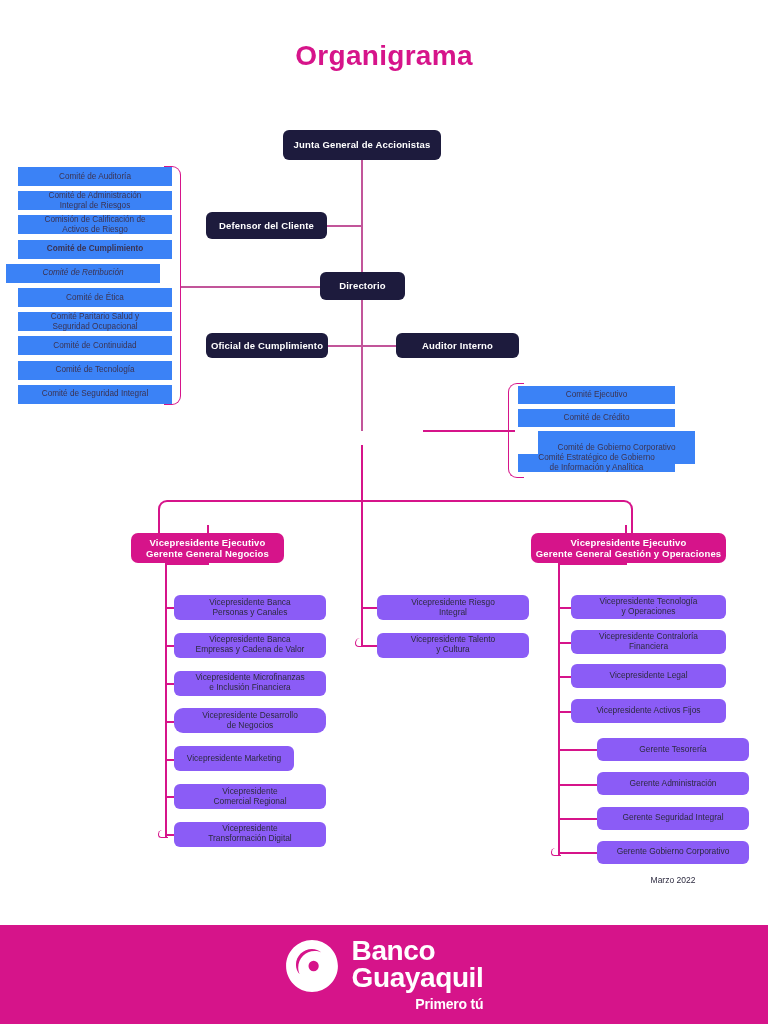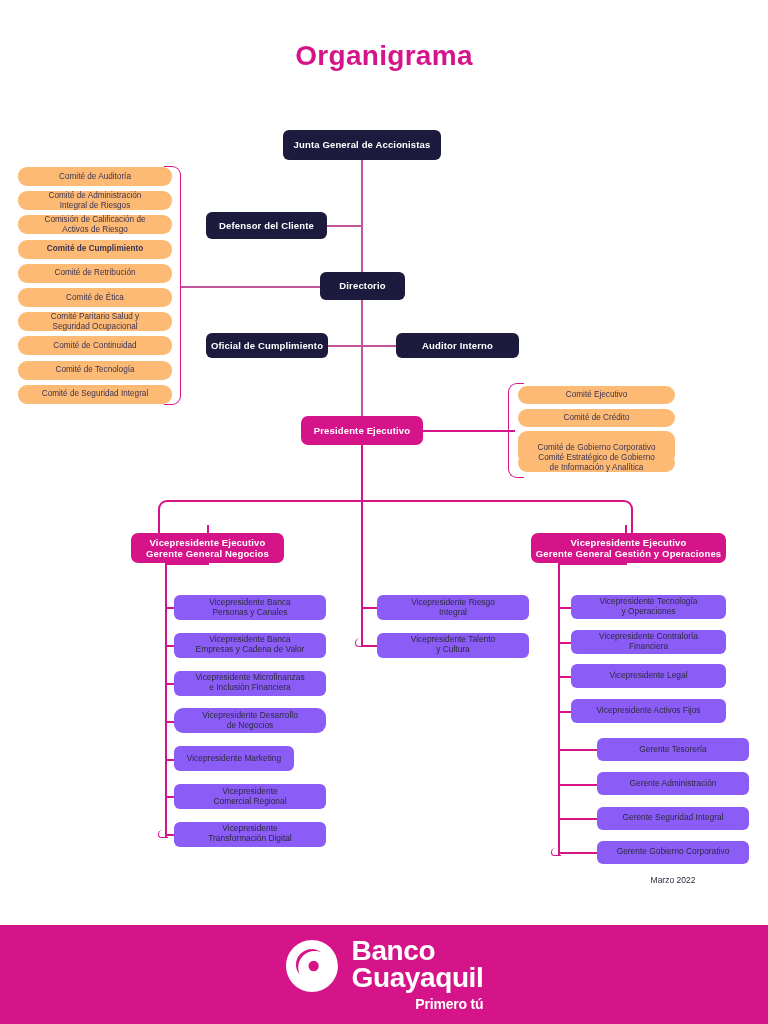--- a/index.html
+++ b/index.html
@@ -36,23 +36,23 @@
     font-size:9.5px;font-weight:bold;
     letter-spacing:0.15px;
   }
   .node.magenta{
     background:#d6148a;color:#ffffff;
     font-size:9.5px;font-weight:bold;
     letter-spacing:0.15px;
     border-radius:7px;
   }
   .node.pink{
-    background:#fdba74;color:#3b3352;
+    background:#3b82f6;color:#3b3352;
     font-size:8.2px;font-weight:normal;
-    border-radius:9px;
+    border-radius:0;
   }
   .node.purple{
     background:#8b5cf6;color:#2c2a3f;
     font-size:8.4px;font-weight:normal;
     border-radius:6px;
   }
 
   
   .ln{position:absolute;background:#d6148a;z-index:1;}
   .ln.v{width:1.6px;}
@@ -172,43 +172,42 @@
   <div class="node dark" style="left:283px;top:130px;width:158px;height:30px;">Junta General de Accionistas</div>
 
   <div class="node dark" style="left:206px;top:212px;width:121px;height:27px;">Defensor del Cliente</div>
 
   <div class="node dark" style="left:320px;top:272px;width:85px;height:28px;">Directorio</div>
 
   <div class="node dark" style="left:206px;top:333px;width:122px;height:25px;">Oficial de Cumplimiento</div>
 
   <div class="node dark" style="left:396px;top:333px;width:123px;height:25px;">Auditor Interno</div>
 
-  <div class="node magenta" style="left:301px;top:416px;width:122px;height:29px;">Presidente Ejecutivo</div>
 
   <div class="node magenta" id="vp-negocios" style="left:131px;top:533px;width:153px;height:30px;">Vicepresidente Ejecutivo<br>Gerente General Negocios</div>
 
   <div class="node magenta" id="vp-gestion" style="left:531px;top:533px;width:195px;height:30px;">Vicepresidente Ejecutivo<br>Gerente General Gestión y Operaciones</div>
 
   <div id="board-committees">
       <div class="node pink" style="left: 18px; width: 154px; height: 19px; top: 167px;">Comité de Auditoría</div>
       <div class="node pink" style="left: 18px; width: 154px; height: 19px; top: 191.2px;">Comité de Administración<br>Integral de Riesgos</div>
       <div class="node pink" style="left: 18px; width: 154px; height: 19px; top: 215.4px;">Comisión de Calificación de<br>Activos de Riesgo</div>
       <div class="node pink" style="left: 18px; width: 154px; height: 19px; top: 239.6px; font-weight: bold;">Comité de Cumplimiento</div>
-      <div class="node pink" style="left: 18px; width: 154px; height: 19px; top: 263.8px;">Comité de Retribución</div>
+      <div class="node pink" style="left: 6px; width: 154px; height: 19px; top: 263.8px; font-style: italic;">Comité de Retribución</div>
       <div class="node pink" style="left: 18px; width: 154px; height: 19px; top: 288px;">Comité de Ética</div>
       <div class="node pink" style="left: 18px; width: 154px; height: 19px; top: 312.2px;">Comité Paritario Salud y<br>Seguridad Ocupacional</div>
       <div class="node pink" style="left: 18px; width: 154px; height: 19px; top: 336.4px;">Comité de Continuidad</div>
       <div class="node pink" style="left: 18px; width: 154px; height: 19px; top: 360.6px;">Comité de Tecnología</div>
       <div class="node pink" style="left: 18px; width: 154px; height: 19px; top: 384.8px;">Comité de Seguridad Integral</div>
     </div>
 
   <div id="president-committees">
       <div class="node pink" style="left: 518px; width: 157px; height: 18px; top: 386px;">Comité Ejecutivo</div>
       <div class="node pink" style="left: 518px; width: 157px; height: 18px; top: 408.6px;">Comité de Crédito</div>
-      <div class="node pink" style="left: 518px; width: 157px; height: 33px; top: 431.2px;">Comité de Gobierno Corporativo</div>
+      <div class="node pink" style="left: 538px; width: 157px; height: 33px; top: 431.2px;">Comité de Gobierno Corporativo</div>
       <div class="node pink" style="left: 518px; width: 157px; height: 18px; top: 453.8px;">Comité Estratégico de Gobierno<br>de Información y Analítica</div>
     </div>
 
   <div id="business-units">
       <div class="node purple" style="left: 174px; width: 152px; height: 25px; top: 595px;">Vicepresidente Banca<br>Personas y Canales</div>
       <div class="node purple" style="left: 174px; width: 152px; height: 25px; top: 632.8px;">Vicepresidente Banca<br>Empresas y Cadena de Valor</div>
       <div class="node purple" style="left: 174px; width: 152px; height: 25px; top: 670.6px;">Vicepresidente Microfinanzas<br>e Inclusión Financiera</div>
       <div class="node purple" style="left: 174px; width: 152px; height: 25px; top: 708.4px; border-radius: 9px;">Vicepresidente Desarrollo<br>de Negocios</div>
       <div class="node purple" style="left: 174px; width: 120px; height: 25px; top: 746.2px;">Vicepresidente Marketing</div>
       <div class="node purple" style="left: 174px; width: 152px; height: 25px; top: 784px;">Vicepresidente<br>Comercial Regional</div>

